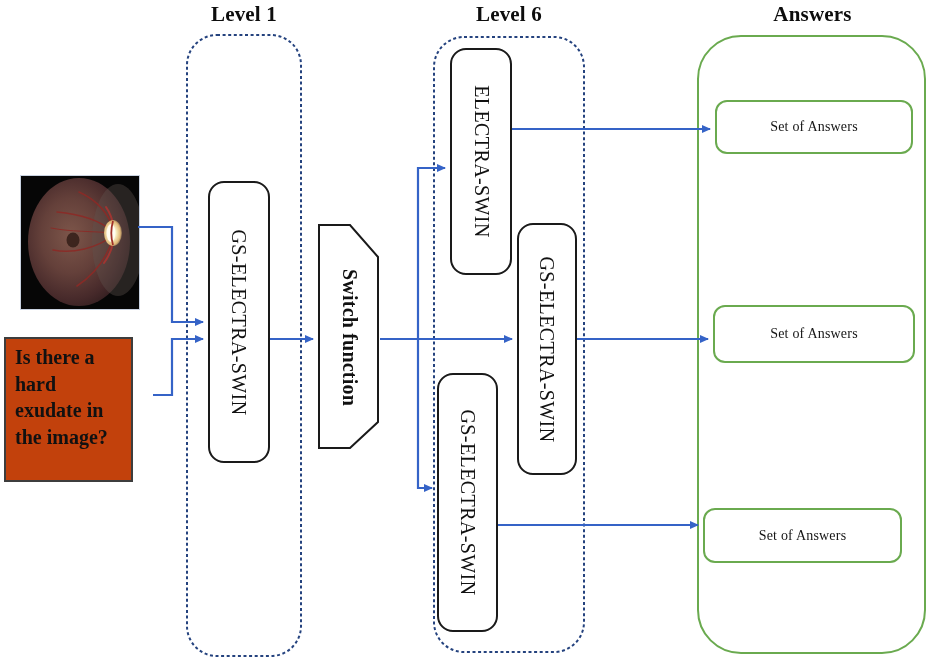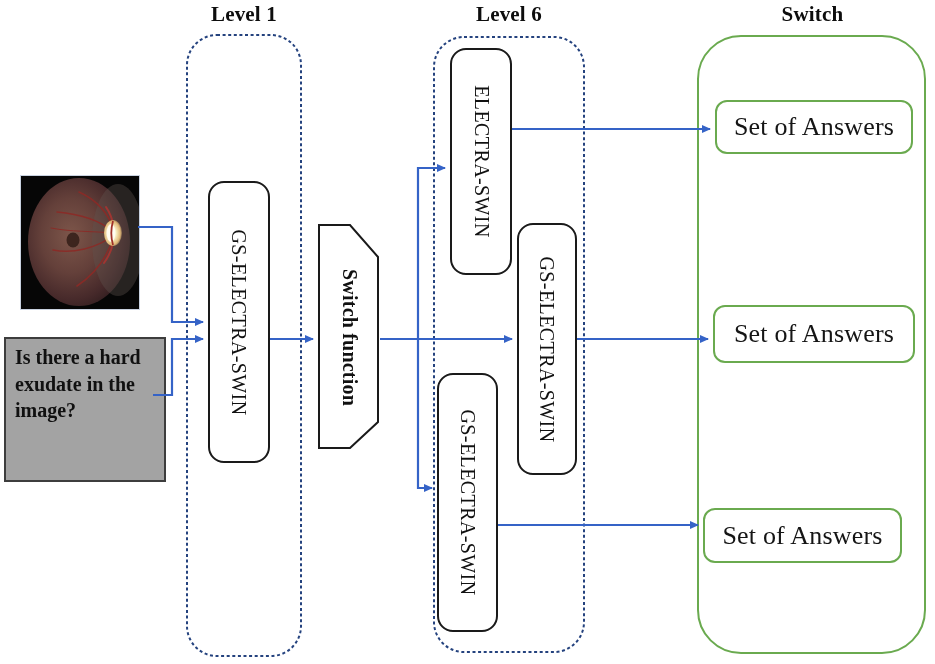--- a/index.html
+++ b/index.html
@@ -34,46 +34,46 @@
     position:absolute;left:318px;top:224px;width:62px;height:226px;
     display:flex;align-items:center;justify-content:center;
   }
   .switch-wrap svg{position:absolute;left:0;top:0;}
   .switch-label{
     position:relative;transform:rotate(90deg);white-space:nowrap;
     font-size:20px;font-weight:bold;color:#111;letter-spacing:0.2px;
   }
   .soa{
     position:absolute;background:#fff;border:2px solid #6AAA4F;border-radius:12px;
-    display:flex;align-items:center;justify-content:center;font-size:26px;color:#151515;
+    display:flex;align-items:center;justify-content:center;font-size:14px;color:#151515;
     box-sizing:border-box;letter-spacing:0.2px;
   }
   .soa-1{left:715px;top:100px;width:198px;height:54px;}
   .soa-2{left:713px;top:305px;width:202px;height:58px;}
   .soa-3{left:703px;top:508px;width:199px;height:55px;}
   .qbox{
-    position:absolute;left:4px;top:337px;width:162px;height:145px;
-    border:2px solid #3d3d3d;background:#a3a3a3;box-sizing:border-box;
+    position:absolute;left:4px;top:337px;width:129px;height:145px;
+    border:2px solid #3d3d3d;background:#c2410c;box-sizing:border-box;
     font-weight:bold;font-size:20px;line-height:1.33;color:#111;
     padding:5px 6px 13px 9px;
   }
   .fundus{
     position:absolute;left:20px;top:175px;width:118px;height:133px;
     border:1px solid #c9d2e0;box-sizing:content-box;
   }
   .arrows{position:absolute;left:0;top:0;pointer-events:none;}
 </style>
 </head>
 <body>
 
 <div class="canvas">
 
   <div class="hdr hdr-l1">Level 1</div>
   <div class="hdr hdr-l2">Level 6</div>
-  <div class="hdr hdr-ans">Switch</div>
+  <div class="hdr hdr-ans">Answers</div>
 
   <div class="answer-container"></div>
 
   <div class="fundus">
     <svg width="118" height="133" viewBox="0 0 118 133">
       <defs>
         <radialGradient id="gFundus" cx="42%" cy="45%" r="65%">
           <stop offset="0%" stop-color="#7d564a"></stop>
           <stop offset="45%" stop-color="#64403a"></stop>
           <stop offset="78%" stop-color="#46292a"></stop>

